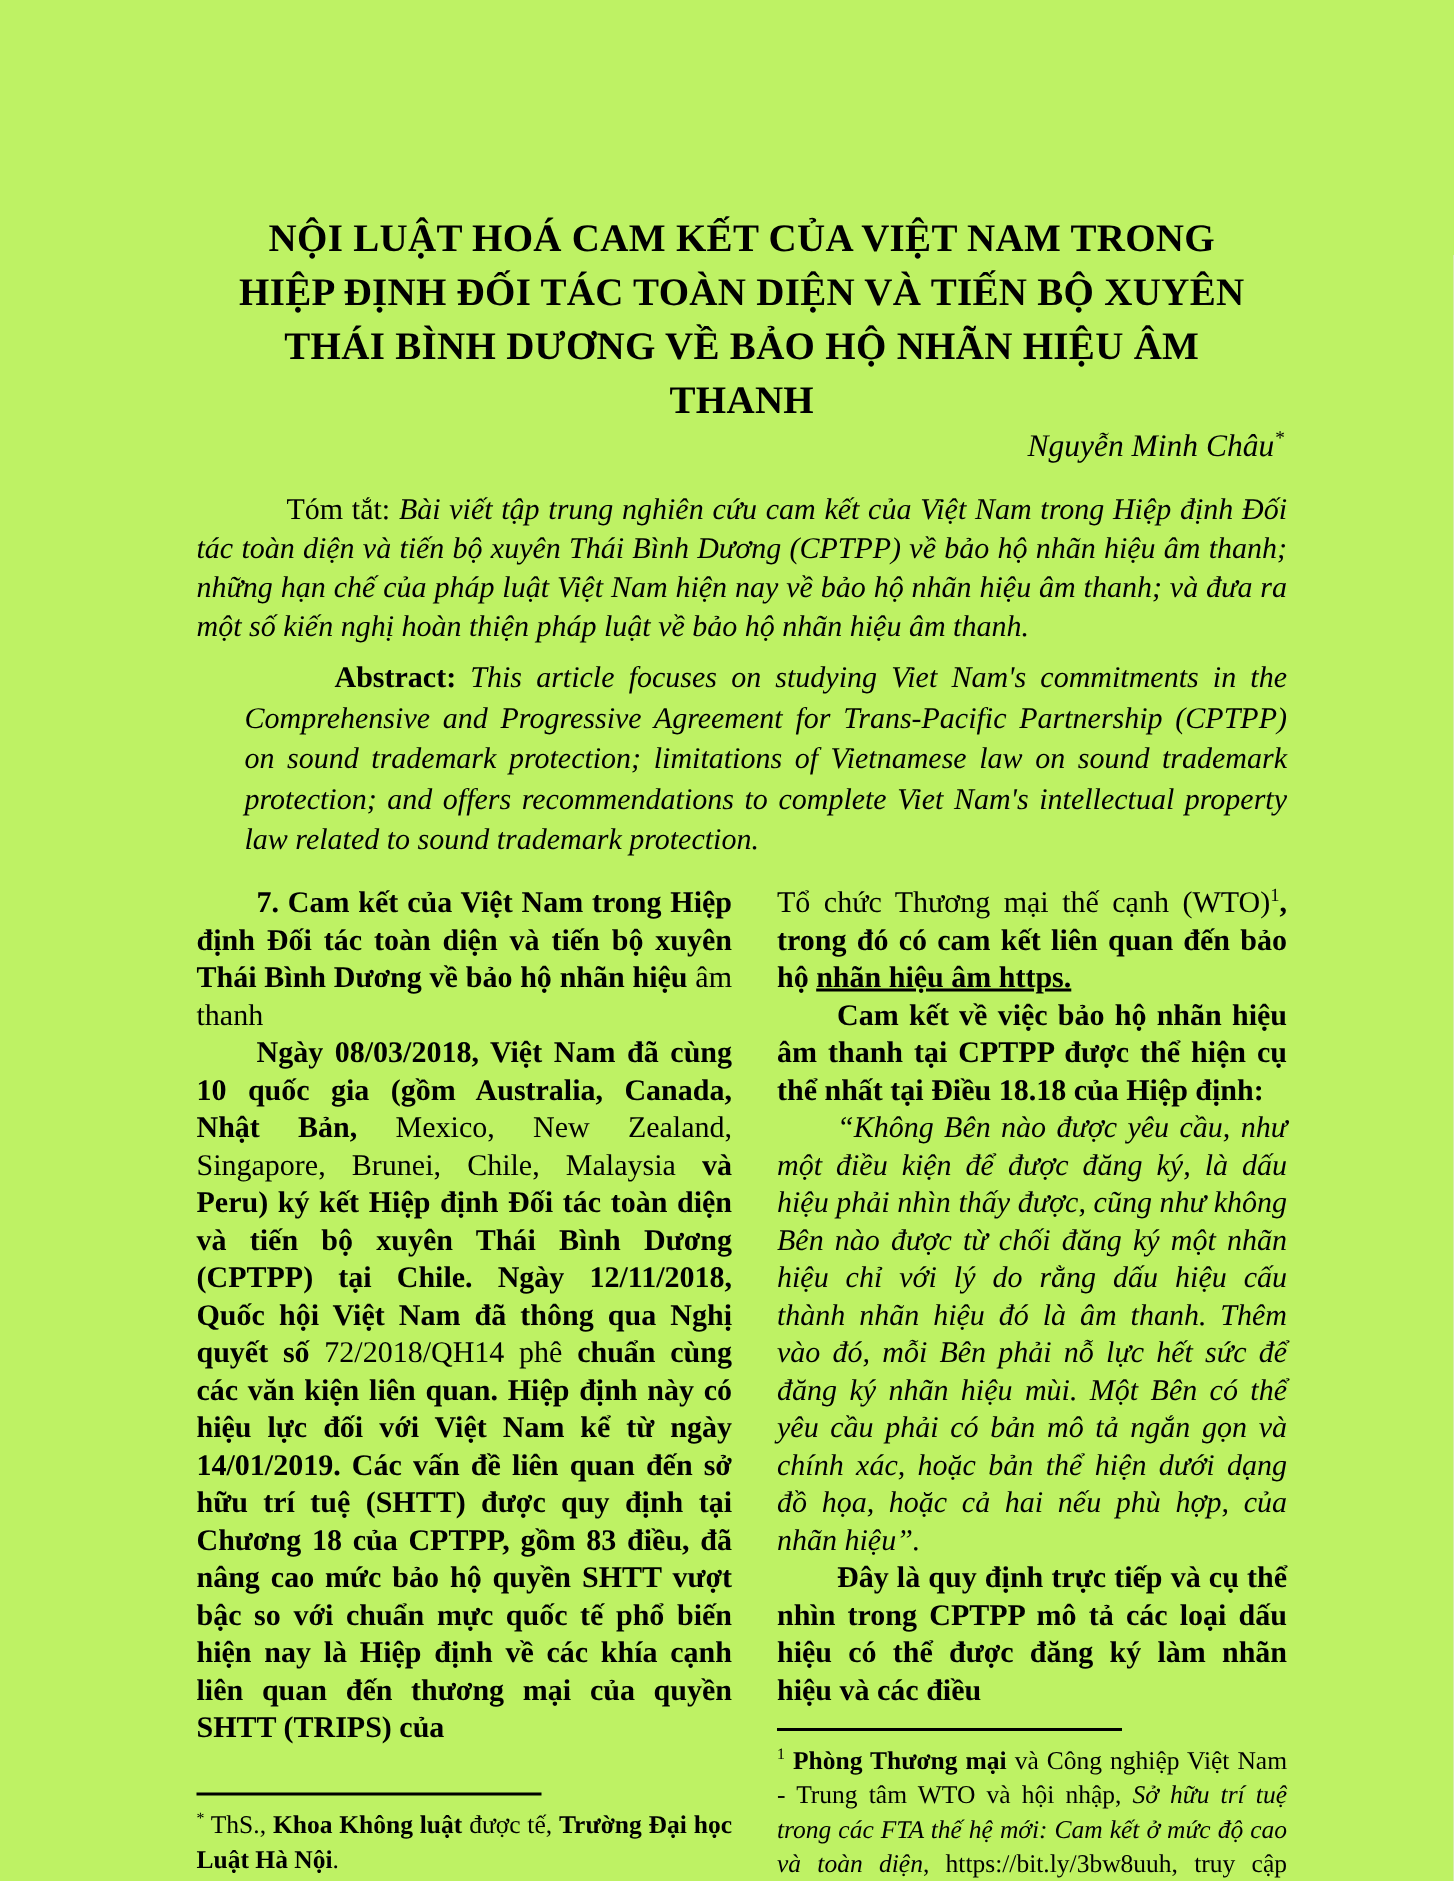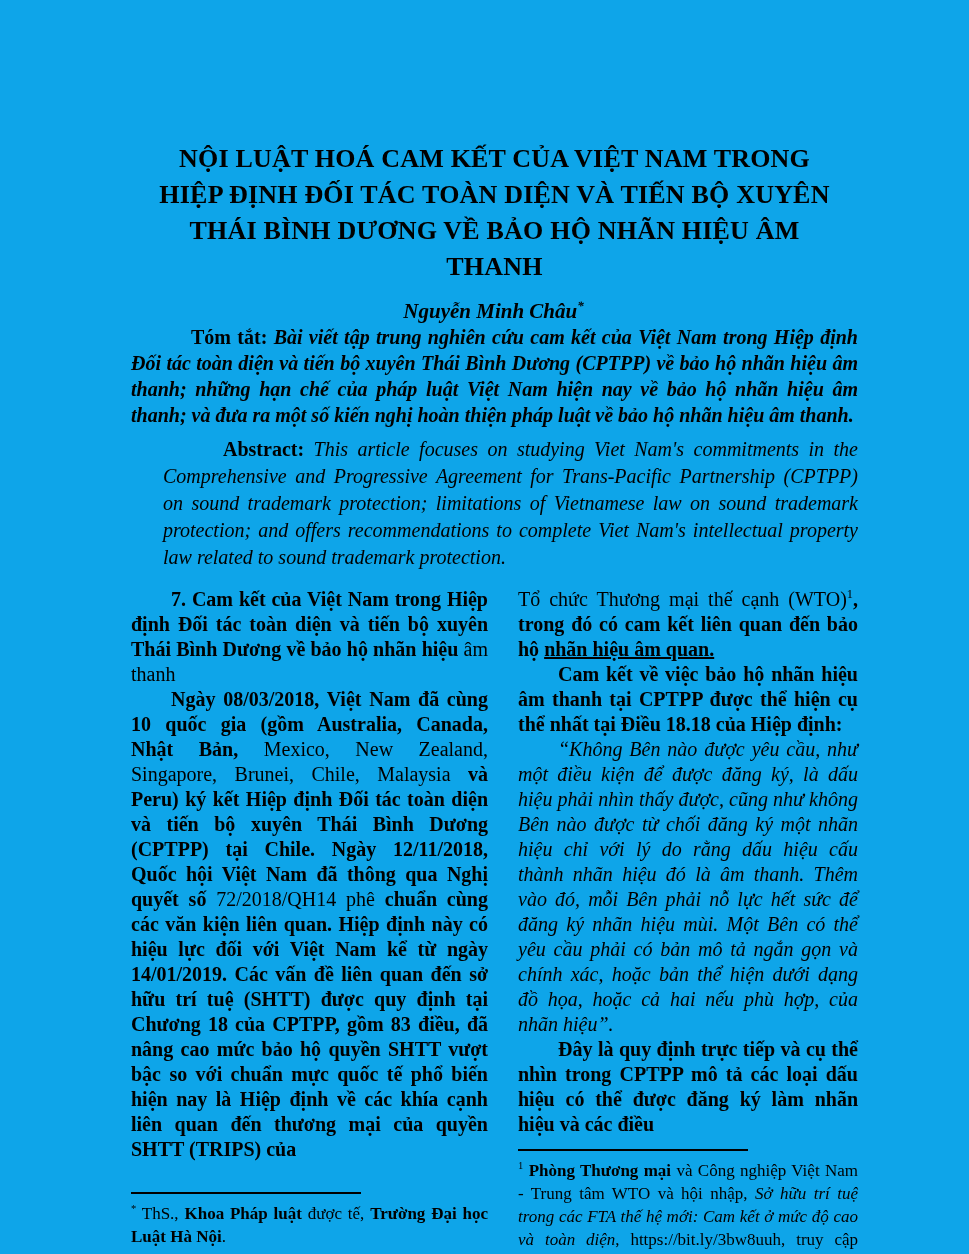--- a/index.html
+++ b/index.html
@@ -2,46 +2,47 @@
 <html lang="vi"><head>
 <meta charset="utf-8">
 <style>
   * { margin:0; padding:0; box-sizing:border-box; }
   html,body { background:#e8e8e8; }
   body { font-family:"Liberation Serif","DejaVu Serif",serif; color:#000; }
   .page {
     position:relative;
     width:969px; height:1254px;
     margin:0 auto;
-    background:#0ea5e9;
+    background:#bef264;
     padding:141px 111px 12px 131px;
     overflow:hidden;
   }
   .article-title {
     font-weight:bold;
     font-size:26px;
     line-height:36px;
     text-align:center;
     max-width:680px;
     margin:0 auto;
     letter-spacing:0.2px;
   }
   .author-line {
-    margin-top:14px;
-    text-align:center;
-    font-weight:bold;
+    margin-top:0;
+    text-align:right;
+    font-weight:normal;
     font-style:italic;
     font-size:21px;
     padding-right:2px;
   }
   .author-line sup { font-size:13px; }
   .abs { text-align:justify; font-size:20px; }
   .abs-vi {
+    margin-top:17px;
     text-indent:60px;
-    font-weight:bold;
+    font-weight:normal;
     font-style:italic;
     line-height:26px;
   }
   .abs-vi .abs-label { font-style:normal; }
   .abs-en {
     margin-top:8px;
     text-indent:60px;
     font-style:italic;
     line-height:27px;
     margin-left:32px;
@@ -89,27 +90,27 @@
 
   <div class="columns">
 
     <div class="col col-left">
       <p class="heading"><span>7. Cam kết của Việt Nam trong Hiệp định Đối tác toàn diện và tiến bộ xuyên Thái Bình Dương về bảo hộ nhãn hiệu </span><span class="n" style="font-weight:normal">âm thanh</span></p>
 
       <p class="body-par"><span class="b">Ngày 08/03/2018, Việt Nam đã cùng 10 quốc gia (gồm Australia, Canada, Nhật Bản, </span><span>Mexico, New Zealand, Singapore, Brunei, Chile, Malaysia </span><span class="b">và Peru) ký kết Hiệp định Đối tác toàn diện và tiến bộ xuyên Thái Bình Dương (CPTPP) tại Chile. Ngày 12/11/2018, Quốc hội Việt Nam đã thông qua Nghị quyết số </span><span>72/2018/QH14 phê </span><span class="b">chuẩn cùng các văn kiện liên quan. Hiệp định này có hiệu lực đối với Việt Nam kể từ ngày 14/01/2019. Các vấn đề liên quan đến sở hữu trí tuệ (SHTT) được quy định tại Chương 18 của CPTPP, gồm 83 điều, đã nâng cao mức bảo hộ quyền SHTT vượt bậc so với chuẩn mực quốc tế phổ biến hiện nay là Hiệp định về các khía cạnh liên quan đến thương mại của quyền SHTT (TRIPS) của</span></p>
 
       <div class="fn-area-left">
         <div class="fn-divider"></div>
-        <p class="footnote"><sup>*</sup><span> ThS., </span><span class="b">Khoa Pháp luật</span><span> được tế, </span><span class="b">Trường Đại học Luật Hà Nội</span><span>.</span></p>
+        <p class="footnote"><sup>*</sup><span> ThS., </span><span class="b">Khoa Không luật</span><span> được tế, </span><span class="b">Trường Đại học Luật Hà Nội</span><span>.</span></p>
       </div>
 
     </div>
 
     <div class="col col-right">
-      <p class="body-par noindent"><span>Tổ chức Thương mại thế cạnh (WTO)</span><sup>1</sup><span class="b">, trong đó có cam kết liên quan đến bảo hộ </span><span class="b u">nhãn hiệu âm quan.</span></p>
+      <p class="body-par noindent"><span>Tổ chức Thương mại thế cạnh (WTO)</span><sup>1</sup><span class="b">, trong đó có cam kết liên quan đến bảo hộ </span><span class="b u">nhãn hiệu âm https.</span></p>
 
       <p class="body-par b">Cam kết về việc bảo hộ nhãn hiệu âm thanh tại CPTPP được thể hiện cụ thể nhất tại Điều 18.18 của Hiệp định:</p>
 
       <p class="quote">“Không Bên nào được yêu cầu, như một điều kiện để được đăng ký, là dấu hiệu phải nhìn thấy được, cũng như không Bên nào được từ chối đăng ký một nhãn hiệu chỉ với lý do rằng dấu hiệu cấu thành nhãn hiệu đó là âm thanh. Thêm vào đó, mỗi Bên phải nỗ lực hết sức để đăng ký nhãn hiệu mùi. Một Bên có thể yêu cầu phải có bản mô tả ngắn gọn và chính xác, hoặc bản thể hiện dưới dạng đồ họa, hoặc cả hai nếu phù hợp, của nhãn hiệu”.</p>
 
       <p class="body-par b">Đây là quy định trực tiếp và cụ thể nhìn trong CPTPP mô tả các loại dấu hiệu có thể được đăng ký làm nhãn hiệu và các điều</p>
 
       <div class="fn-area-right">
         <div class="fn-divider"></div>
         <p class="footnote"><sup>1</sup><span> </span><span class="b">Phòng Thương mại</span><span> và Công nghiệp Việt Nam - Trung tâm WTO và hội nhập, </span><span class="fn-title-italic">Sở hữu trí tuệ trong các FTA thế hệ mới: Cam kết ở mức độ cao và toàn diện</span><span>, </span><span>https://bit.ly/3bw8uuh</span><span>, truy cập ngày 01/5/2021.</span></p>

